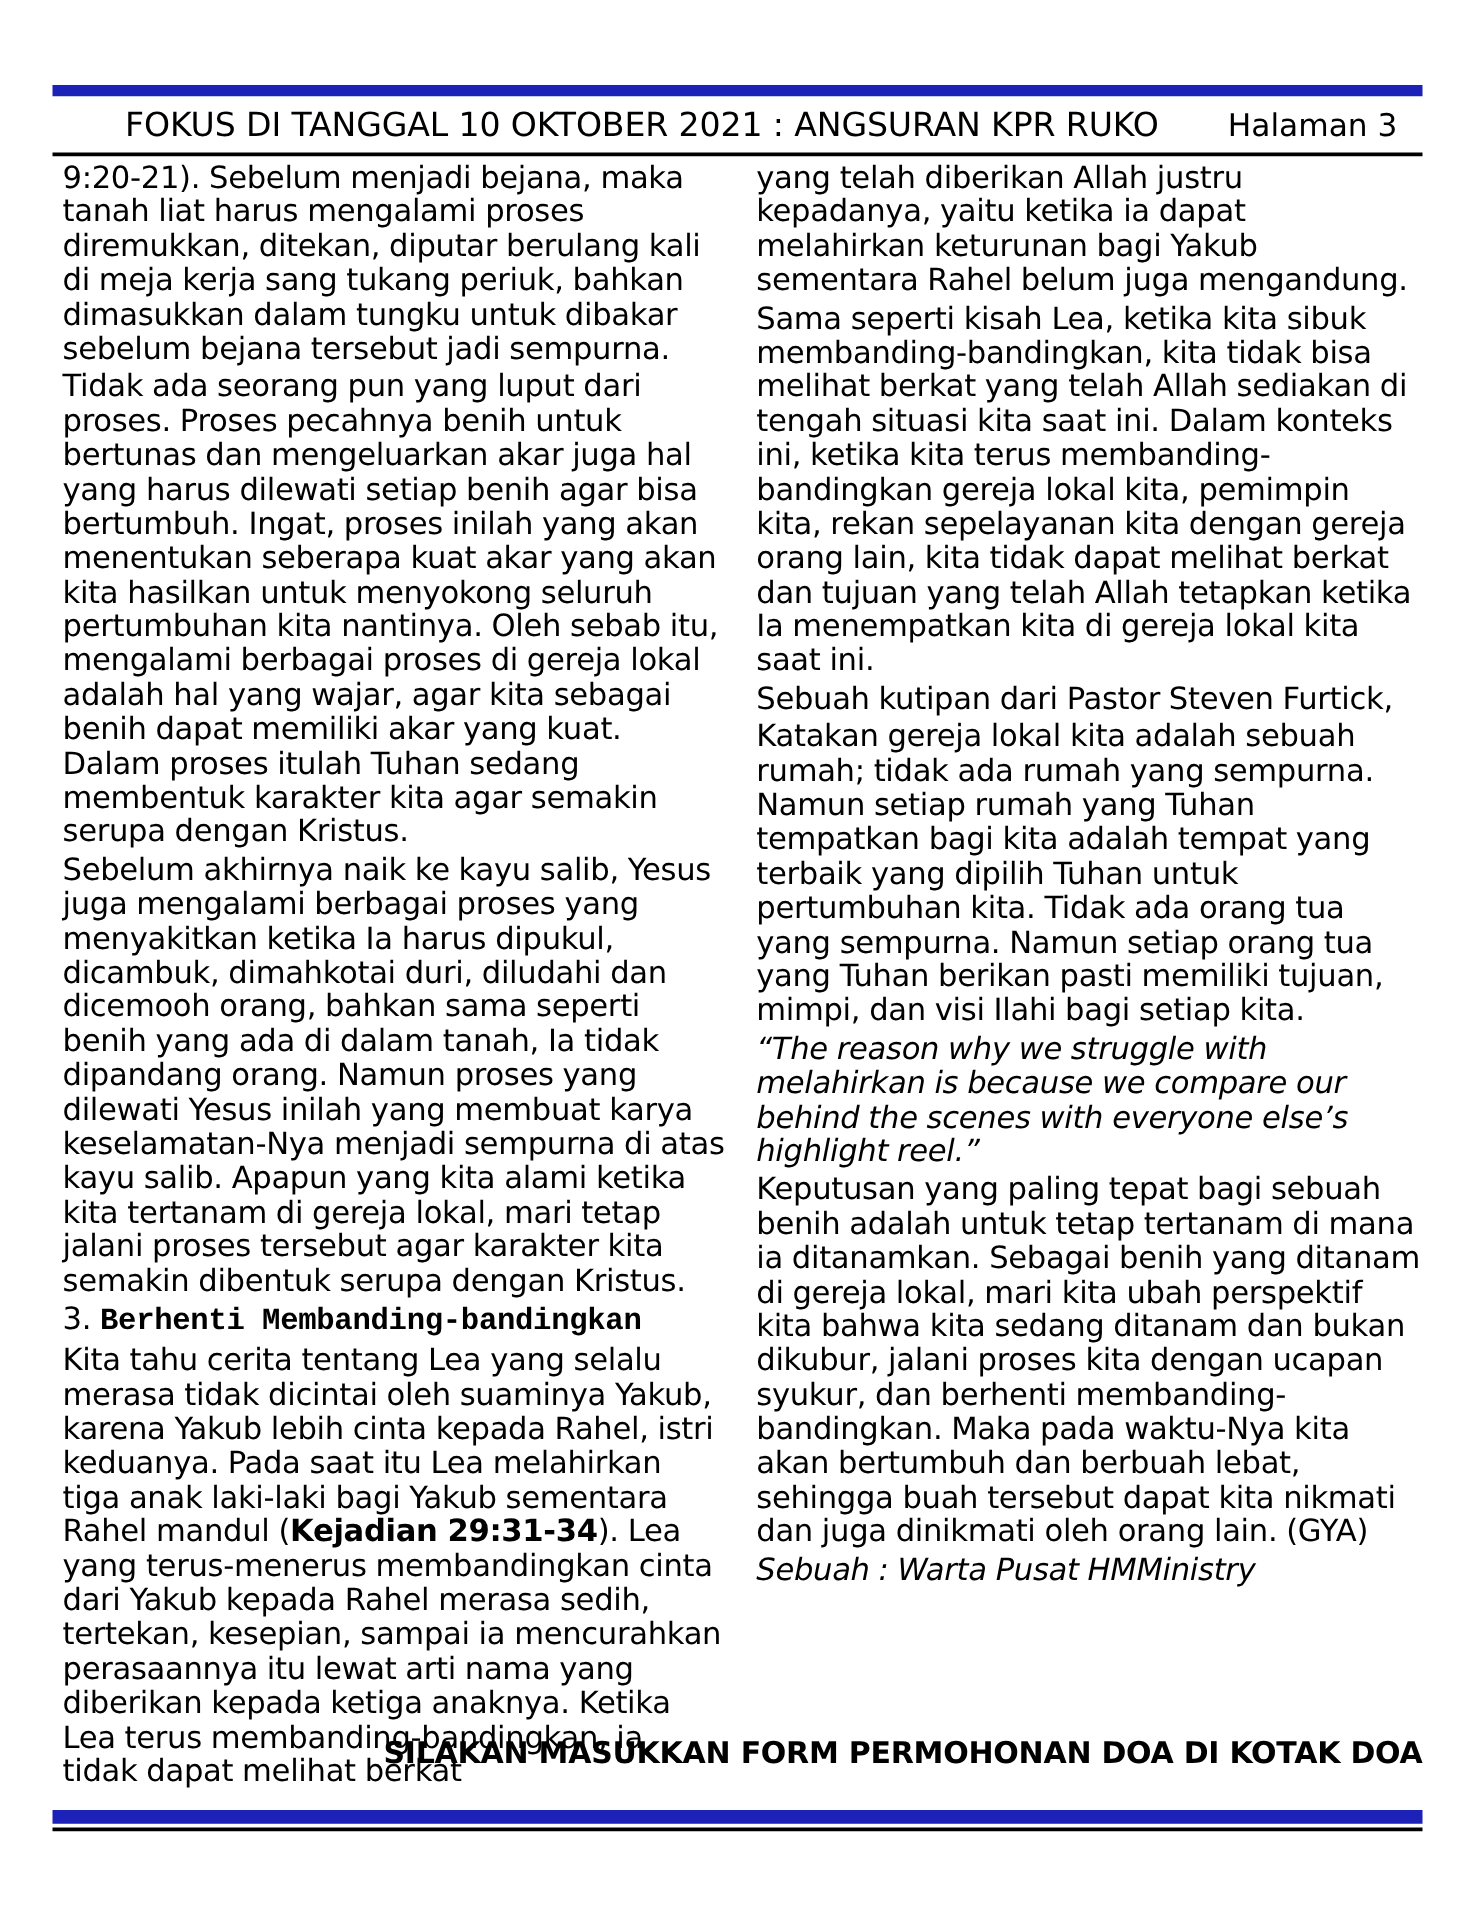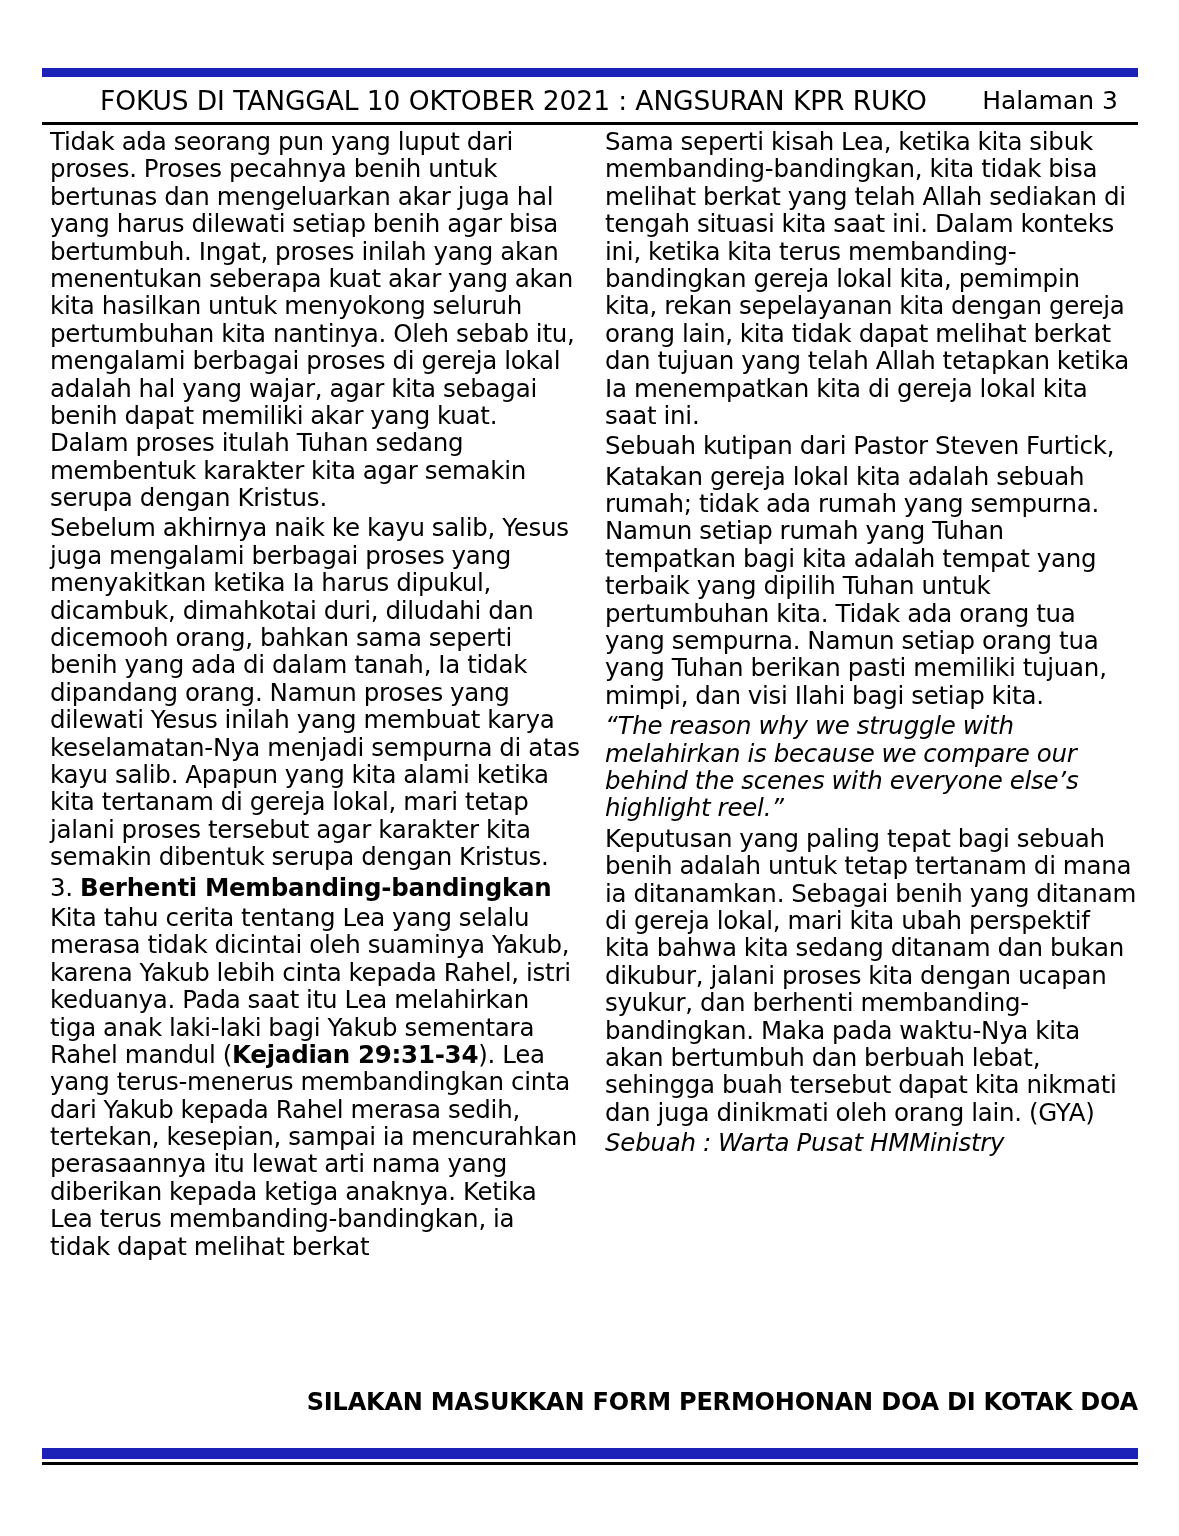--- a/index.html
+++ b/index.html
@@ -84,21 +84,21 @@
     letter-spacing: -0.25px;
     word-spacing: -0.4px;
   }
   .col p + p { margin-top: 3px; }
   .bold { font-weight: bold; }
   .italic { font-style: italic; }
   .subhead {
     font-size: 24.5px;
     line-height: 1.118;
   }
-  .subhead .bold { font-weight: bold; }
+  .subhead .bold { font-weight: bold; font-family: Liberation Mono, monospace; }
   .source {
     font-style: italic;
     font-size: 24.5px;
     margin-top: 40px;
   }
 
   
   .bottom-rule {
     position: absolute;
     left: 42px;
@@ -137,27 +137,29 @@
 
   <div class="header">
     <div class="header-title">FOKUS DI TANGGAL 10 OKTOBER 2021 :  ANGSURAN KPR RUKO</div>
     <div class="header-page">Halaman 3</div>
   </div>
   <div class="header-rule"></div>
 
   <div class="columns">
 
     <div class="col">
+      <p>9:20-21). Sebelum menjadi bejana, maka tanah liat harus mengalami proses diremukkan, ditekan, diputar berulang kali di meja kerja sang tukang periuk, bahkan dimasukkan dalam tungku untuk dibakar sebelum bejana tersebut jadi sempurna.</p>
       <p>Tidak ada seorang pun yang luput dari proses. Proses pecahnya benih untuk bertunas dan mengeluarkan akar juga hal yang harus dilewati setiap benih agar bisa bertumbuh. Ingat, proses inilah yang akan menentukan seberapa kuat akar yang akan kita hasilkan untuk menyokong seluruh pertumbuhan kita nantinya. Oleh sebab itu, mengalami berbagai proses di gereja lokal adalah hal yang wajar, agar kita sebagai benih dapat memiliki akar yang kuat. Dalam proses itulah Tuhan sedang membentuk karakter kita agar semakin serupa dengan Kristus.</p>
       <p>Sebelum akhirnya naik ke kayu salib, Yesus juga mengalami berbagai proses yang menyakitkan ketika Ia harus dipukul, dicambuk, dimahkotai duri, diludahi dan dicemooh orang, bahkan sama seperti benih yang ada di dalam tanah, Ia tidak dipandang orang. Namun proses yang dilewati Yesus inilah yang membuat karya keselamatan-Nya menjadi sempurna di atas kayu salib. Apapun yang kita alami ketika kita tertanam di gereja lokal, mari tetap jalani proses tersebut agar karakter kita semakin dibentuk serupa dengan Kristus.</p>
       <p class="subhead"><span>3. </span><span class="bold">Berhenti Membanding-bandingkan</span></p>
       <p><span>Kita tahu cerita tentang Lea yang selalu merasa tidak dicintai oleh suaminya Yakub, karena Yakub lebih cinta kepada Rahel, istri keduanya. Pada saat itu Lea melahirkan tiga anak laki-laki bagi Yakub sementara Rahel mandul (</span><span class="bold">Kejadian 29:31-34</span><span>). Lea yang terus-menerus membandingkan cinta dari Yakub kepada Rahel merasa sedih, tertekan, kesepian, sampai ia mencurahkan perasaannya itu lewat arti nama yang diberikan kepada ketiga anaknya. Ketika Lea terus membanding-bandingkan, ia tidak dapat melihat berkat</span></p>
     </div>
 
     <div class="col">
+      <p>yang telah diberikan Allah justru kepadanya, yaitu ketika ia dapat melahirkan keturunan bagi Yakub sementara Rahel belum juga mengandung.</p>
       <p>Sama seperti kisah Lea, ketika kita sibuk membanding-bandingkan, kita tidak bisa melihat berkat yang telah Allah sediakan di tengah situasi kita saat ini. Dalam konteks ini, ketika kita terus membanding-bandingkan gereja lokal kita, pemimpin kita, rekan sepelayanan kita dengan gereja orang lain, kita tidak dapat melihat berkat dan tujuan yang telah Allah tetapkan ketika Ia menempatkan kita di gereja lokal kita saat ini.</p>
       <p>Sebuah kutipan dari Pastor Steven Furtick,</p>
       <p>Katakan gereja lokal kita adalah sebuah rumah; tidak ada rumah yang sempurna. Namun setiap rumah yang Tuhan tempatkan bagi kita adalah tempat yang terbaik yang dipilih Tuhan untuk pertumbuhan kita. Tidak ada orang tua yang sempurna. Namun setiap orang tua yang Tuhan berikan pasti memiliki tujuan, mimpi, dan visi Ilahi bagi setiap kita.</p>
       <p class="italic">“The reason why we struggle with melahirkan is because we compare our behind the scenes with everyone else’s highlight reel.”</p>
       <p>Keputusan yang paling tepat bagi sebuah benih adalah untuk tetap tertanam di mana ia ditanamkan. Sebagai benih yang ditanam di gereja lokal, mari kita ubah perspektif kita bahwa kita sedang ditanam dan bukan dikubur, jalani proses kita dengan ucapan syukur, dan berhenti membanding-bandingkan. Maka pada waktu-Nya kita akan bertumbuh dan berbuah lebat, sehingga buah tersebut dapat kita nikmati dan juga dinikmati oleh orang lain. (GYA)</p>
       <p class="source">Sebuah : Warta Pusat HMMinistry</p>
     </div>
 
   </div>
 

